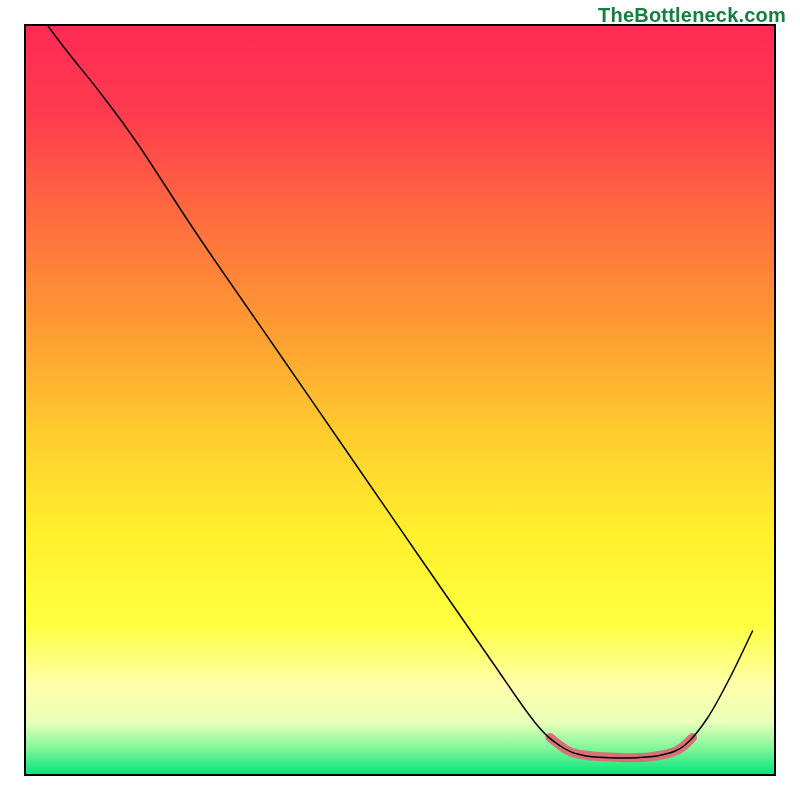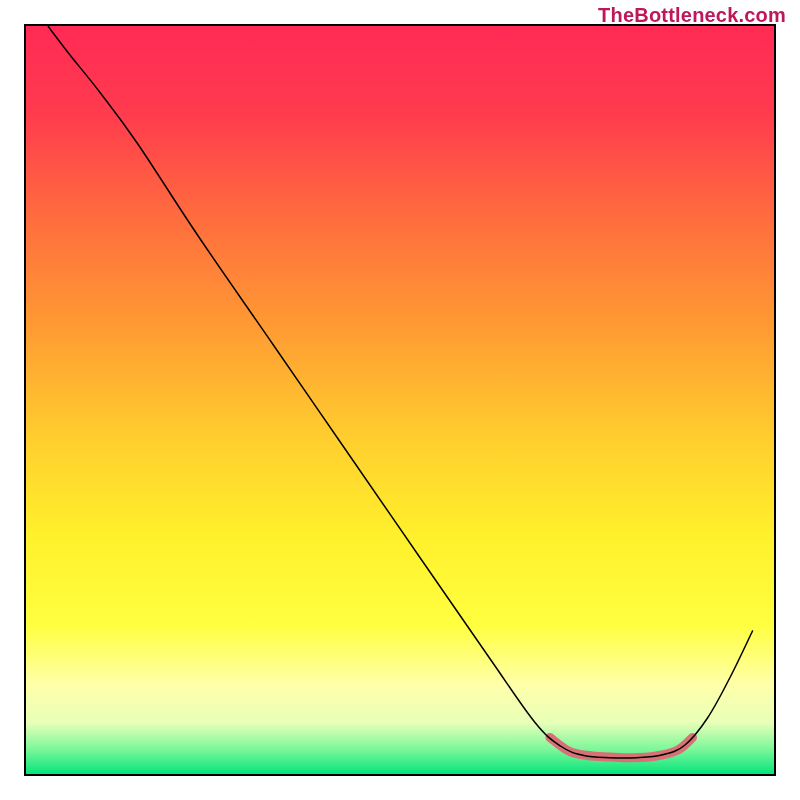--- a/index.html
+++ b/index.html
@@ -15,21 +15,21 @@
     position: relative;
     width: 800px;
     height: 800px;
   }
   .watermark {
     position: absolute;
     top: 4px;
     right: 14px;
     font-size: 20px;
     font-weight: 600;
-    color: #be185d;
+    color: #15803d;
     letter-spacing: 0.2px;
     user-select: none;
   }
   svg {
     display: block;
   }
 </style>
 </head>
 <body>
 

